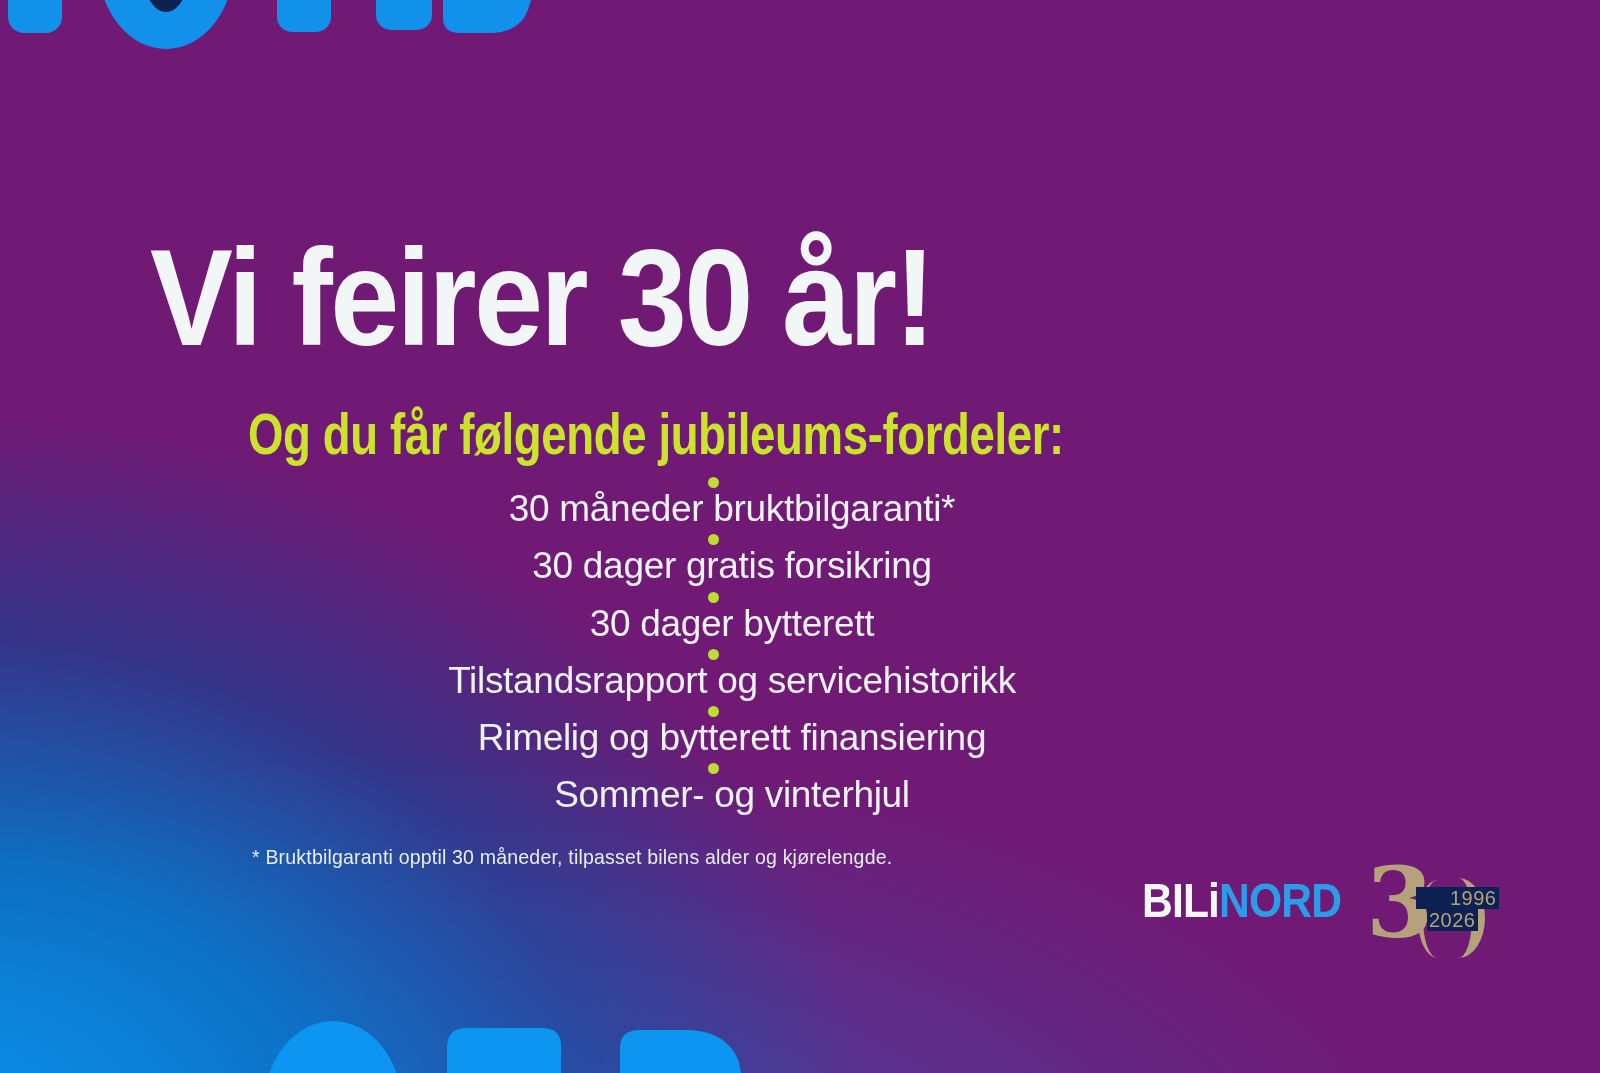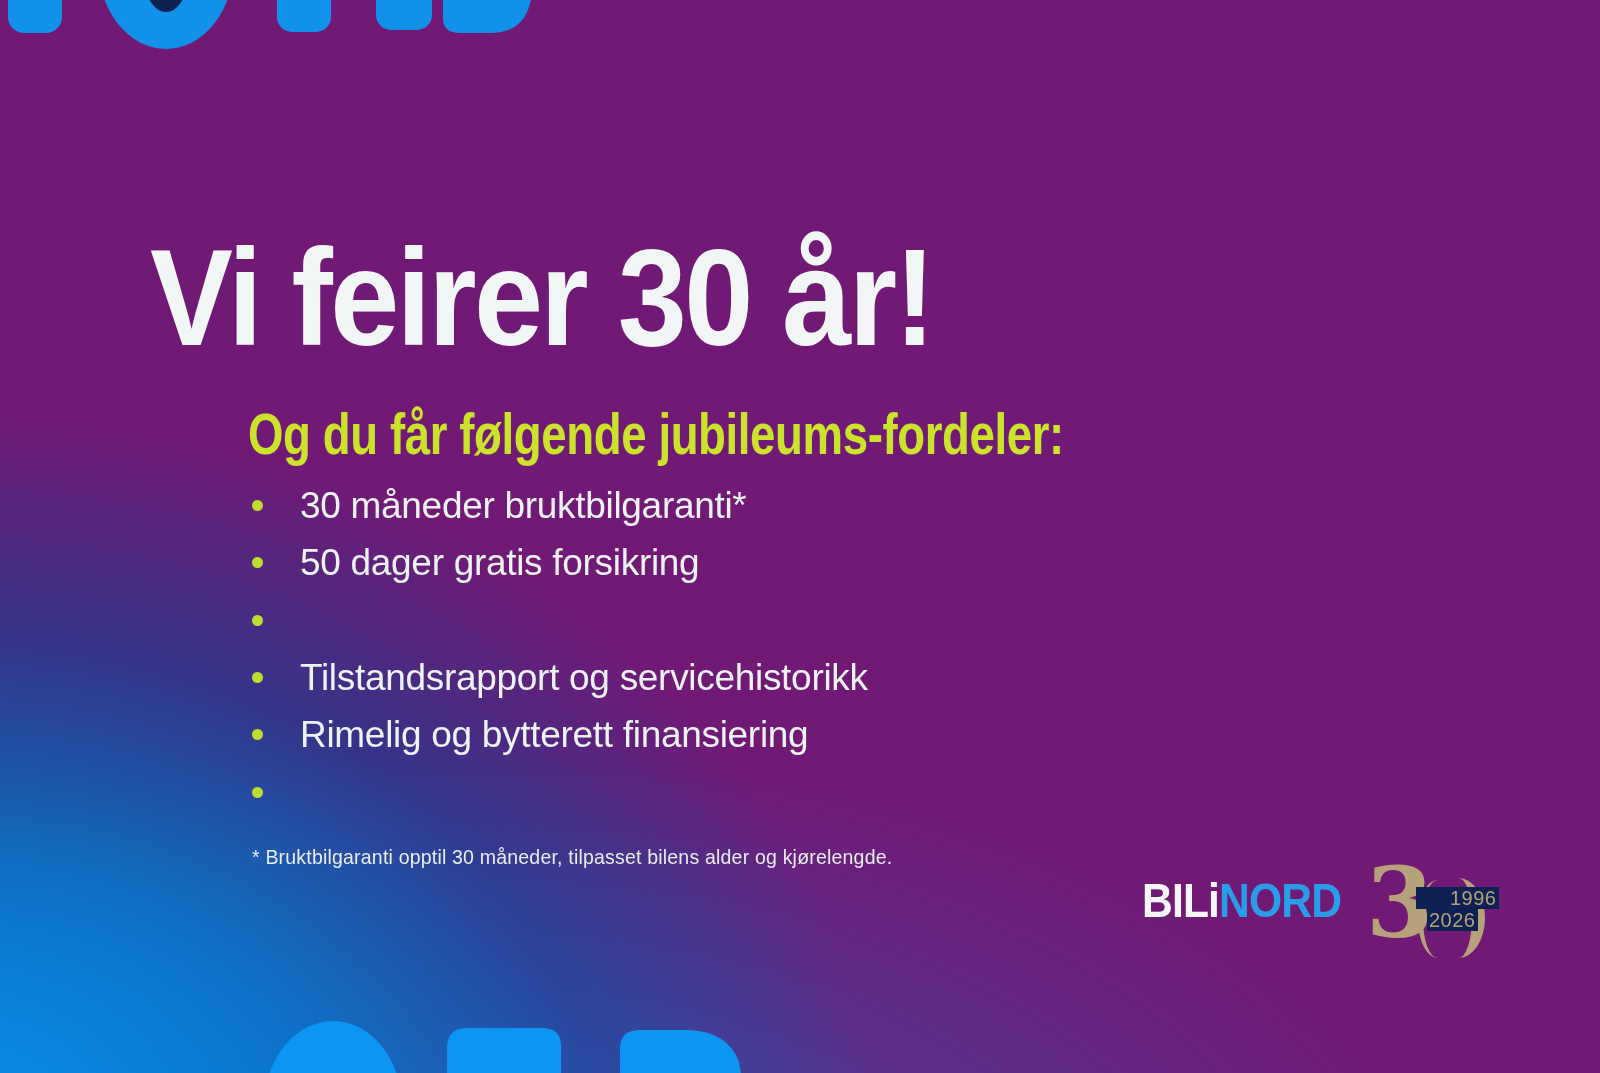--- a/index.html
+++ b/index.html
@@ -24,21 +24,21 @@
     color:#f3f6f7; transform:scaleX(0.90); transform-origin:left top; white-space:nowrap;
   }
   .subheading{
     position:absolute; left:248px; top:406px; margin:0;
     font-size:57px; line-height:1; font-weight:bold; letter-spacing:-0.5px;
     color:#cbe32b; transform:scaleX(0.80); transform-origin:left top; white-space:nowrap;
   }
   .benefits{
     position:absolute; left:252px; top:477px; margin:0; padding:0; list-style:none; width:960px;
   }
-  .benefits li{ display:flex; align-items:center; height:57.3px; }
+  .benefits li{ display:flex; align-items:center; height:57.3px;flex-direction:column; }
   .benefits .dot{
     width:11px; height:11px; border-radius:50%; background:#bfdc31; flex:0 0 11px; margin-right:37px;
   }
   .benefits .txt{
     font-size:37px; color:#edf2f5; letter-spacing:-0.3px; white-space:nowrap;
   }
   .footnote{
     position:absolute; left:252px; top:845px; margin:0;
     font-size:21px; color:#e8edf0; letter-spacing:0.2px;
     transform:scaleX(0.93); transform-origin:left top; white-space:nowrap;
@@ -101,35 +101,37 @@
 
   <h2 class="subheading">Og du får følgende jubileums-fordeler:</h2>
 
   <ul class="benefits">
     <li>
       <span class="dot"></span>
       <span class="txt">30 måneder bruktbilgaranti*</span>
     </li>
     <li>
       <span class="dot"></span>
-      <span class="txt">50 dager gratis forsikring</span>
+      <span class="txt">30 dager gratis forsikring</span>
     </li>
     <li>
       <span class="dot"></span>
+      <span class="txt">30 dager bytterett</span>
     </li>
     <li>
       <span class="dot"></span>
       <span class="txt">Tilstandsrapport og servicehistorikk</span>
     </li>
     <li>
       <span class="dot"></span>
       <span class="txt">Rimelig og bytterett finansiering</span>
     </li>
     <li>
       <span class="dot"></span>
+      <span class="txt">Sommer- og vinterhjul</span>
     </li>
   </ul>
 
   <p class="footnote">* Bruktbilgaranti opptil 30 måneder, tilpasset bilens alder og kjørelengde.</p>
 
   <div class="brand">
     <span class="p1">BILi</span><span class="p2">NORD</span>
   </div>
 
   <div class="anniv">

